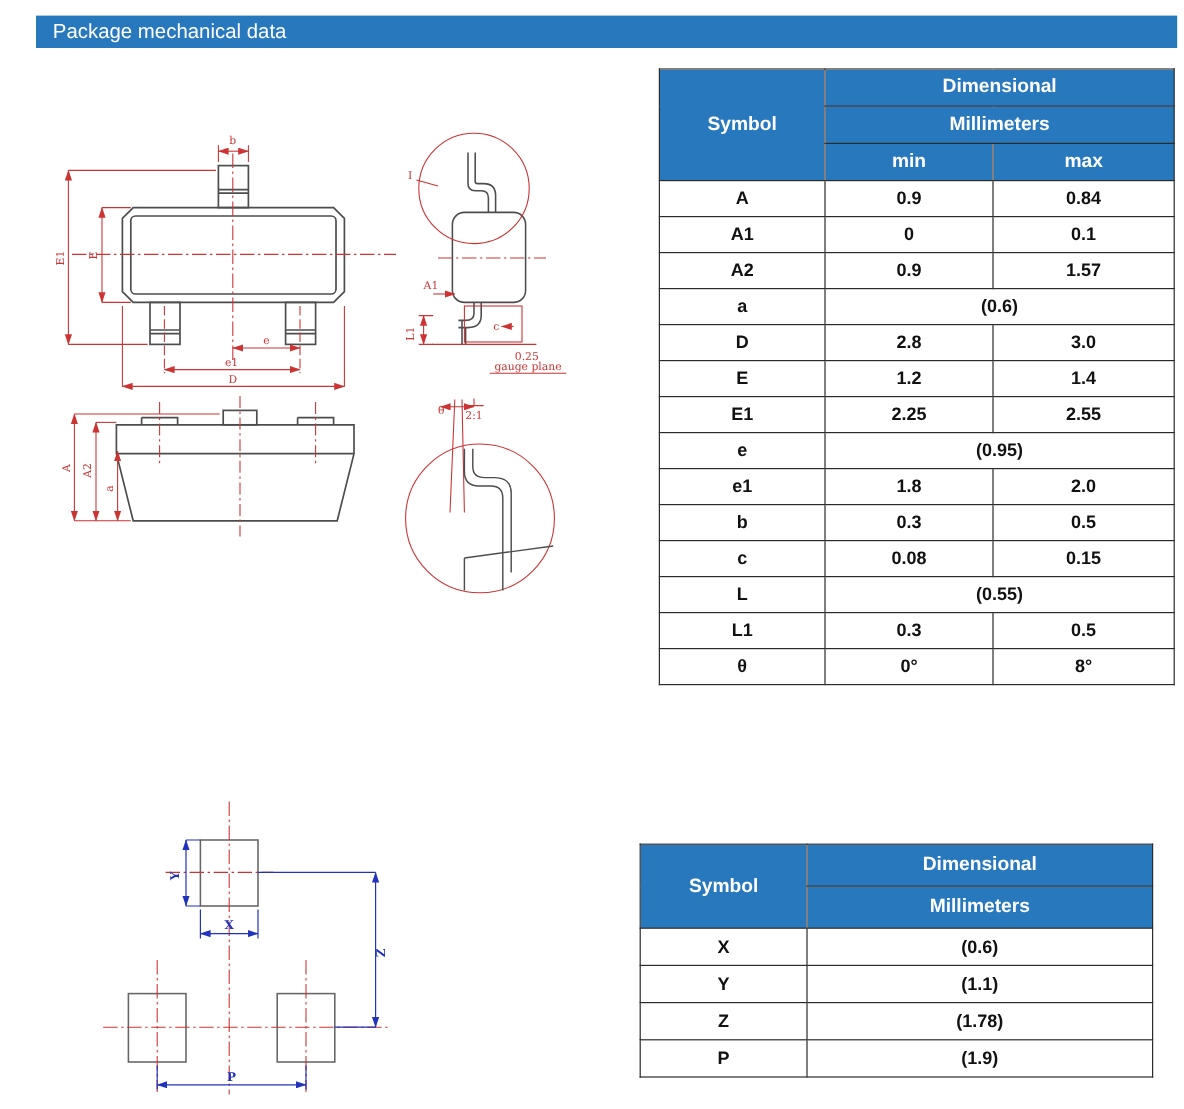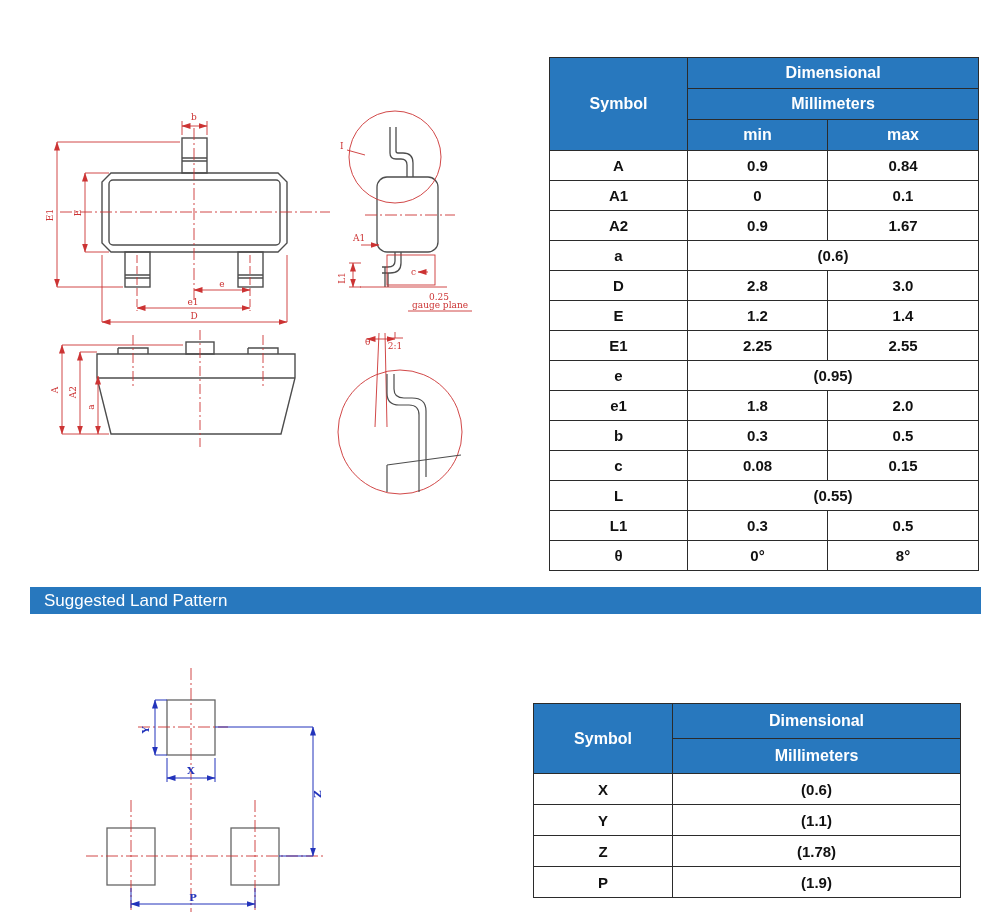--- a/index.html
+++ b/index.html
@@ -23,20 +23,23 @@
   #land-table td{height:28px;}
   
   .drawing{position:absolute;}
   svg text{font-family:"DejaVu Serif",serif;}
 </style>
 </head>
 <body>
 
 <div class="page">
 
+  <div class="section-bar" style="top:13px;">
+    <span>Package mechanical data</span>
+  </div>
 
   <svg class="drawing" style="left:35px;top:95px;" width="510" height="450" viewBox="0 0 510 450">
     <defs>
       <marker id="arR" markerWidth="9" markerHeight="6" refX="8.5" refY="3" orient="auto-start-reverse" markerUnits="userSpaceOnUse">
         <path d="M0,0 L9,3 L0,6 Z" fill="#cc3333"></path>
       </marker>
     </defs>
 
     <g stroke="#4d4d4d" stroke-width="1.4" fill="none">
       <path d="M76 78 H243 L252 87 V148 L243 157 H76 L67 148 V87 Z"></path>
@@ -162,21 +165,21 @@
           <td>0.84</td>
         </tr>
         <tr>
           <td>A1</td>
           <td>0</td>
           <td>0.1</td>
         </tr>
         <tr>
           <td>A2</td>
           <td>0.9</td>
-          <td>1.67</td>
+          <td>1.57</td>
         </tr>
         <tr>
           <td>a</td>
           <td colspan="2">(0.6)</td>
         </tr>
         <tr>
           <td>D</td>
           <td>2.8</td>
           <td>3.0</td>
         </tr>
@@ -219,23 +222,20 @@
           <td>0.5</td>
         </tr>
         <tr>
           <td>θ</td>
           <td>0°</td>
           <td>8°</td>
         </tr>
       </tbody>
   </table>
 
-  <div class="section-bar" style="top:587px;">
-    <span>Suggested Land Pattern</span>
-  </div>
 
   <svg class="drawing" style="left:78px;top:660px;" width="270" height="264" viewBox="0 0 270 264">
     <defs>
       <marker id="arB" markerWidth="9" markerHeight="6" refX="8.5" refY="3" orient="auto-start-reverse" markerUnits="userSpaceOnUse">
         <path d="M0,0 L9,3 L0,6 Z" fill="#2233bb"></path>
       </marker>
     </defs>
     <g stroke="#666" stroke-width="1.3" fill="none">
       <rect x="89" y="40" width="48" height="55"></rect>
       <rect x="29" y="168" width="48" height="57"></rect>

